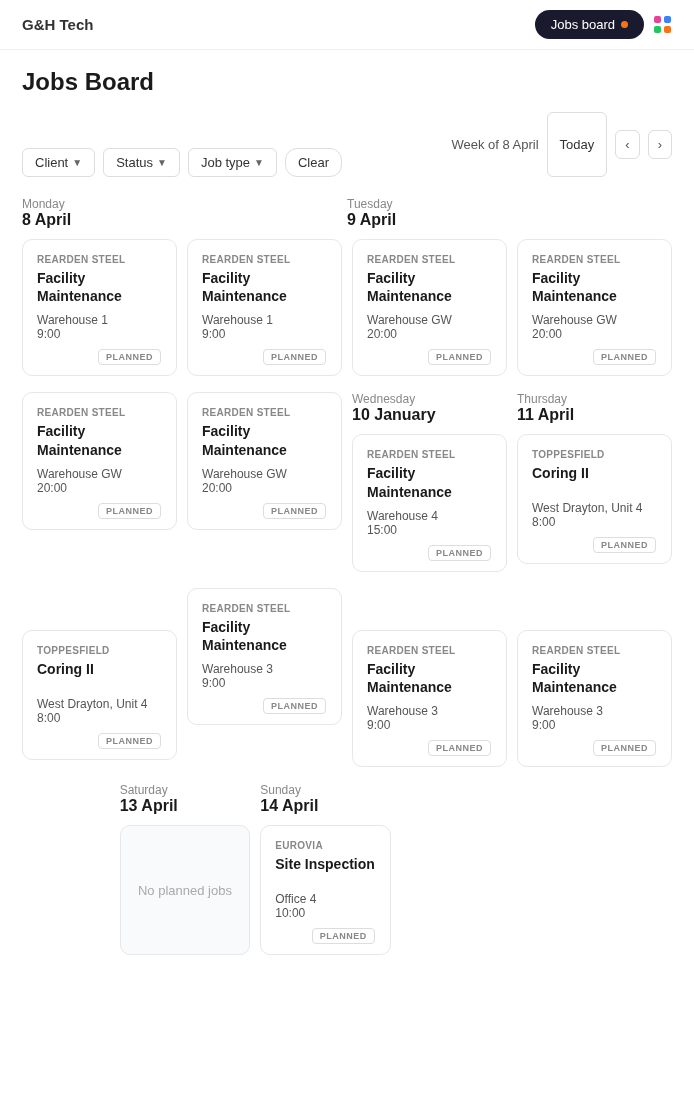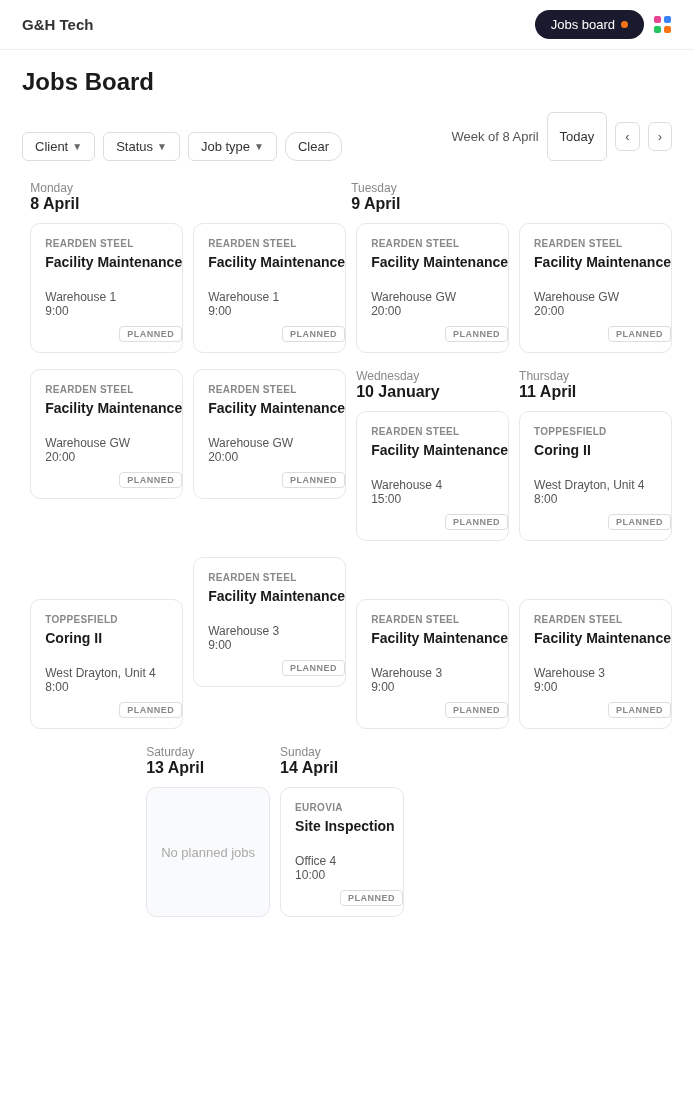--- a/index.html
+++ b/index.html
@@ -31,34 +31,34 @@
     }
     .filter-btn .arrow { font-size: 10px; color: #666; }
     .clear-btn {
       border: 1px solid #ddd; background: #fff; border-radius: 12px;
       padding: 6px 12px; font-size: 13px; cursor: pointer; color: #333;
     }
     .week-nav { margin-left: auto; display: flex; align-items: center; gap: 8px; }
     .week-label { font-size: 13px; color: #555; }
     .today-btn {
       border: 1px solid #ddd; background: #fff; border-radius: 6px;
-      padding: 16px 12px; font-size: 13px; cursor: pointer; color: #333; font-weight: 500;
+      padding: 24px 12px; font-size: 13px; cursor: pointer; color: #333; font-weight: 500;
     }
     .nav-arrow {
       border: 1px solid #ddd; background: #fff; border-radius: 6px;
       padding: 6px 9px; font-size: 13px; cursor: pointer; color: #555;
     }
 
     .board { display: flex; flex-direction: column; gap: 2px; align-items: flex-end; }
     .day-header { margin-bottom: 10px; }
     .day-name { font-size: 12px; color: #888; }
     .day-date { font-size: 16px; font-weight: 700; }
 
     .job-card {
-      border: 1px solid #e5e7eb; border-radius: 10px; padding: 14px 0 10px 14px;
+      border: 1px solid #e5e7eb; border-radius: 10px; padding: 14px 15px 10px 14px;
       background: #fff; display: flex; flex-direction: column; min-height: 130px; cursor: pointer;
     }
     .client-name { font-size: 10px; color: #888; text-transform: uppercase; letter-spacing: 0.3px; margin-bottom: 4px; font-weight: 600; }
     .job-title { font-size: 14px; font-weight: 700; line-height: 1.3; flex: 1; }
     .job-location { font-size: 12px; color: #555; margin-top: 8px; }
     .job-time { font-size: 12px; color: #555; }
     .card-footer { display: flex; justify-content: flex-end; margin-top: 8px; }
     .status-badge {
       font-size: 9px; font-weight: 700; letter-spacing: 0.5px; text-transform: uppercase;
       color: #888; border: 1px solid #ddd; border-radius: 4px; padding: 2px 7px;

